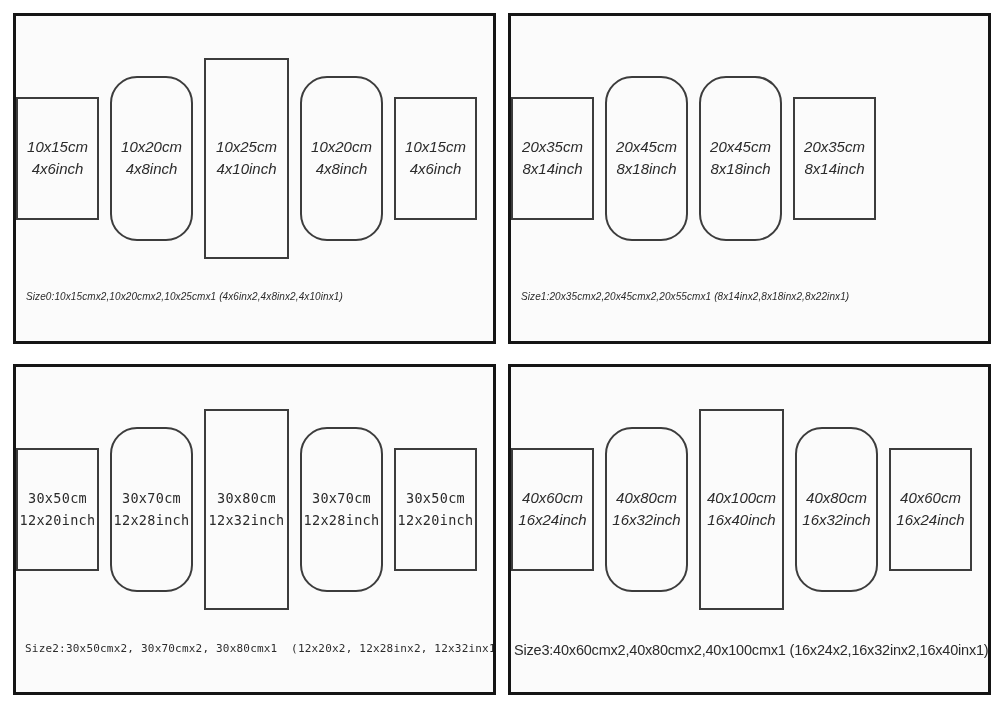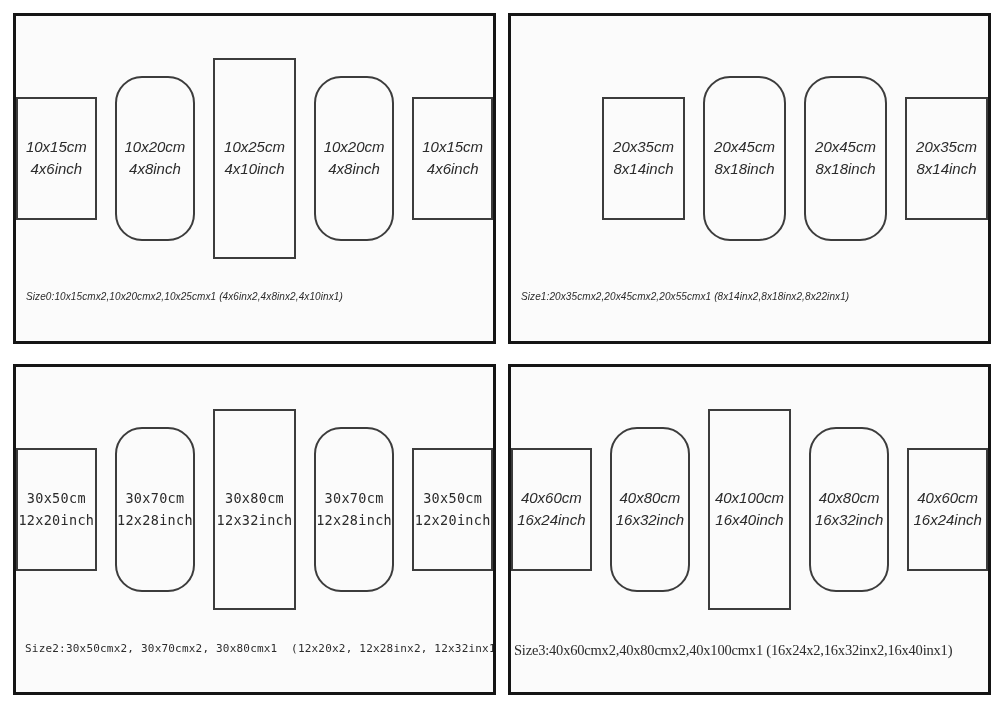--- a/index.html
+++ b/index.html
@@ -26,22 +26,22 @@
     background:var(--panel-bg);
     color:var(--text);
     position:relative;
     overflow:hidden;
   }
   .rects-area{
     height:252px;
     margin-top:16px;
     display:flex;
     align-items:center;
-    justify-content:flex-end;
-    gap:18px;
+    justify-content:flex-start;
+    gap:11px;
   }
   .rect{
     border:2px solid var(--rect-border);
     background:var(--panel-bg);
     display:flex;
     flex-direction:column;
     align-items:center;
     justify-content:center;
     text-align:center;
   }
@@ -74,21 +74,21 @@
     padding:0 6px 0 10px;
     letter-spacing:0.1px;
   }
   .cap-mono{
     font-family:"DejaVu Sans Mono",monospace;
     font-size:11px;
     letter-spacing:0.2px;
     padding:0 4px 0 9px;
   }
   .cap-plain{
-    font-family:Liberation Serif, serif;
+    font-family:Liberation Sans, sans-serif;
     font-size:14.5px;
     letter-spacing:-0.2px;
     padding:0 12px 0 3px;
   }
 </style>
 </head>
 <body>
 
 <div class="page">
 

